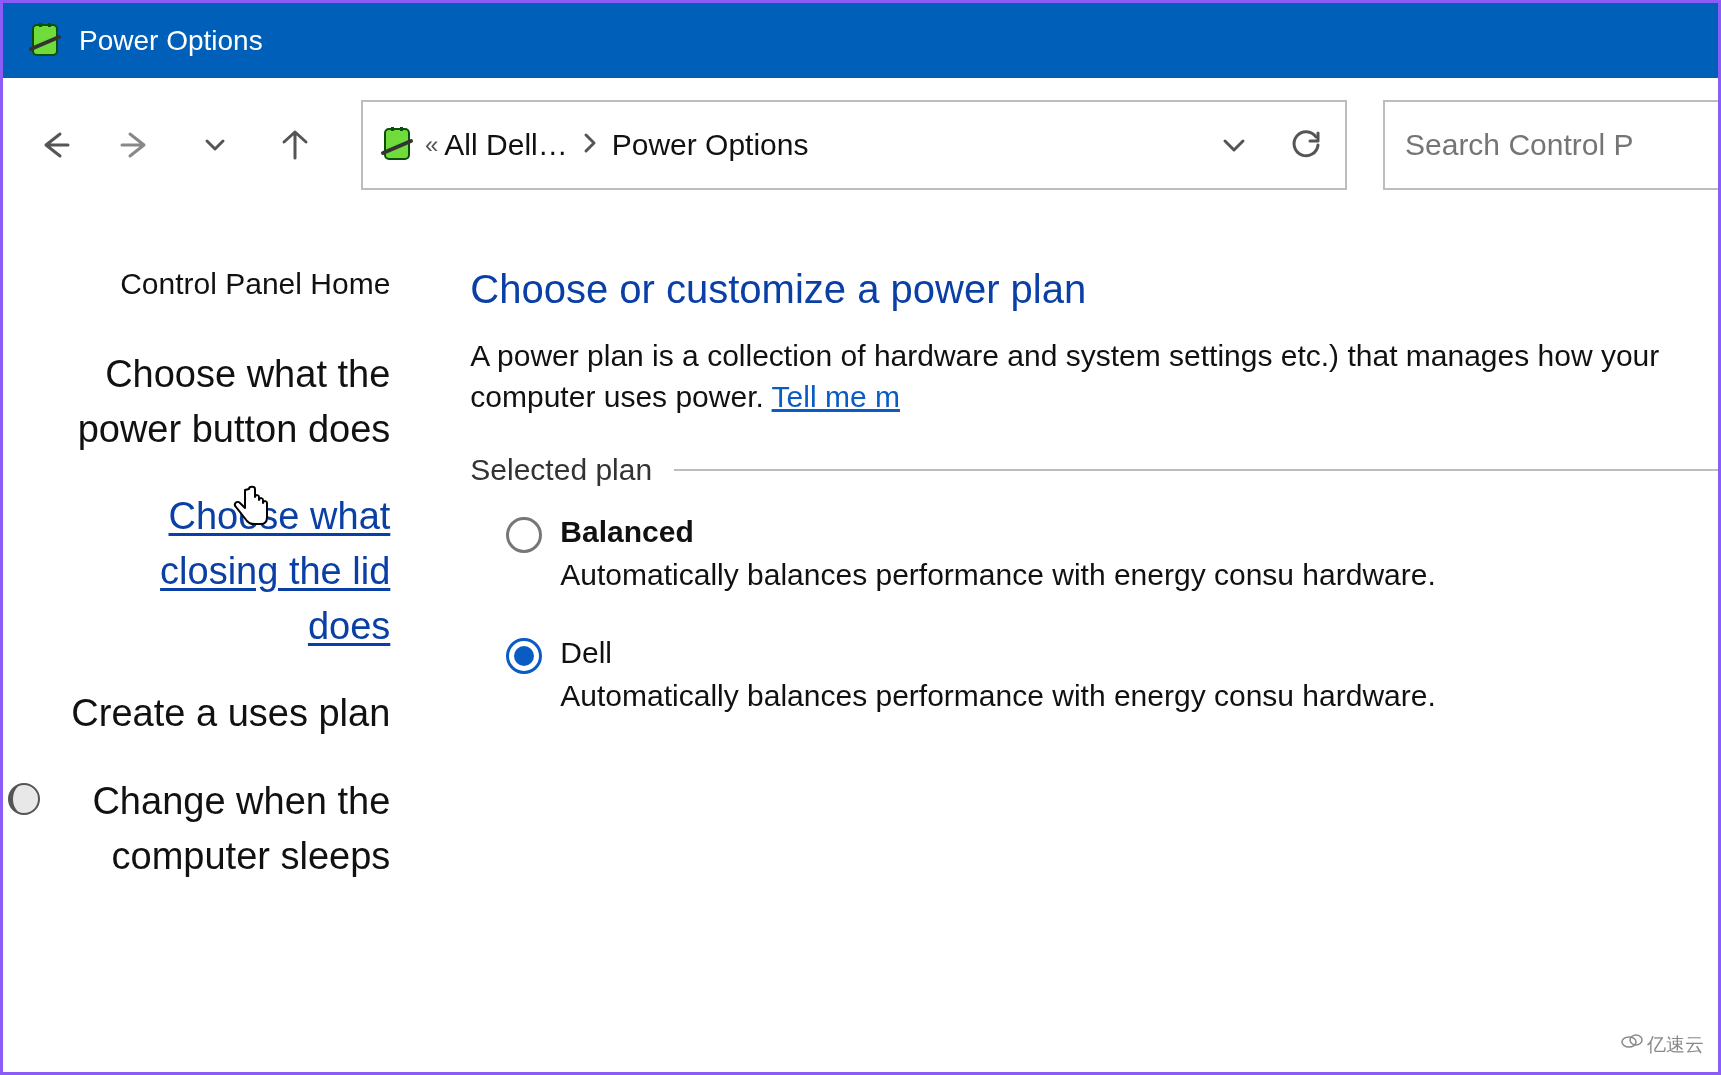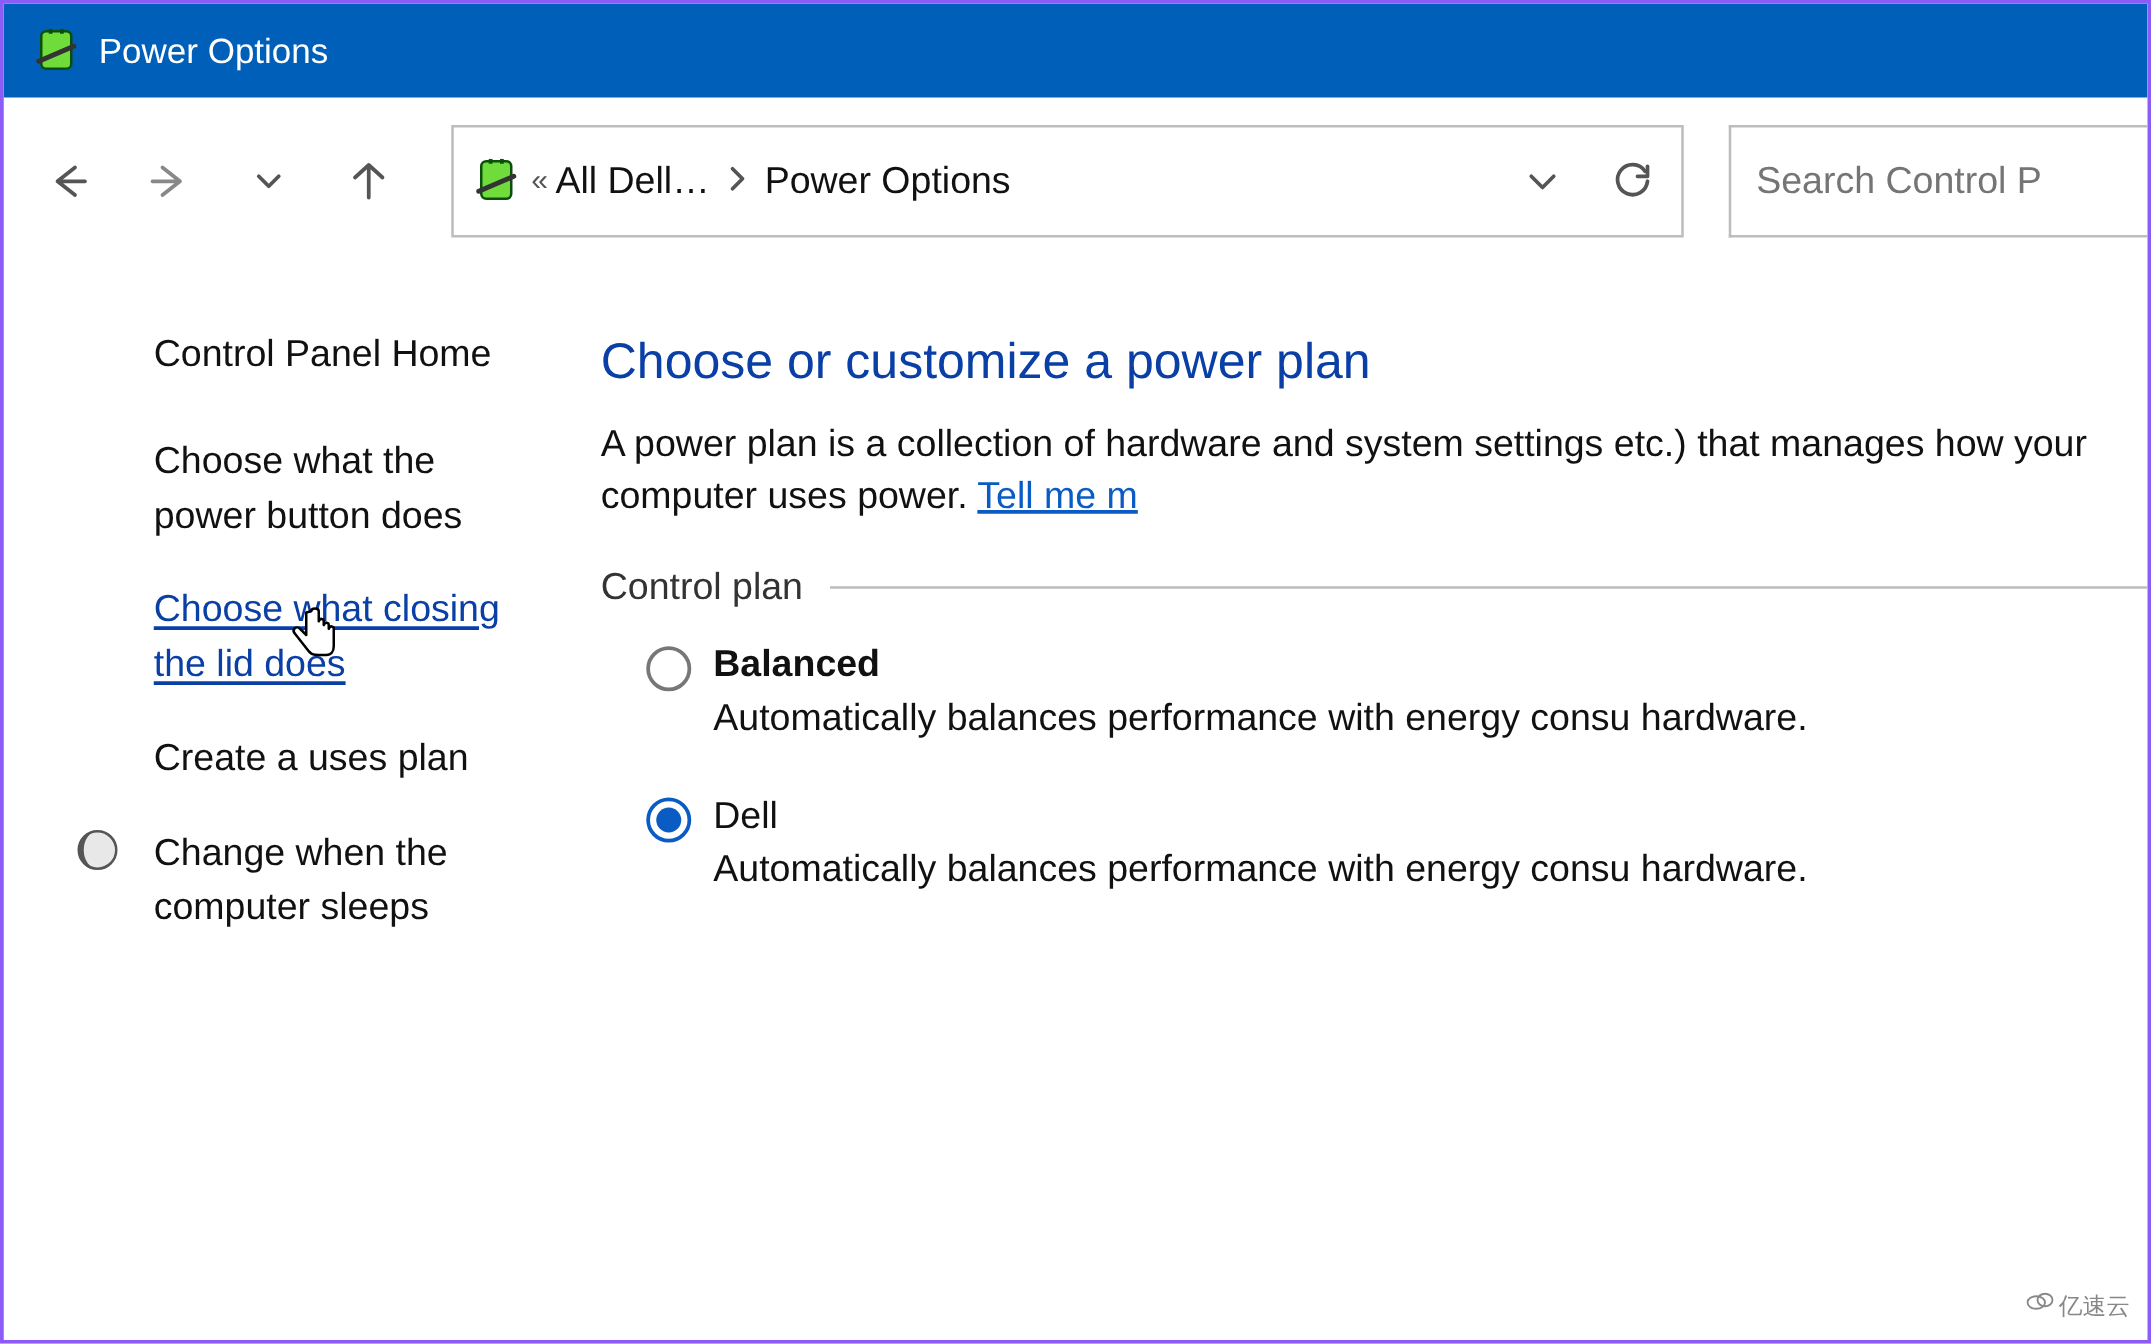--- a/index.html
+++ b/index.html
@@ -23,25 +23,25 @@
   .crumb { font-size:30px; color:#111; white-space:nowrap; }
   .sep { margin:0 14px; color:#555; }
   .addr-spacer { flex:1 1 auto; }
   .addr-ctrl { width:38px; display:flex; align-items:center; justify-content:center; }
 
   .search-bar { width:335px; height:90px; border:2px solid #bdbdbd; border-right:none; display:flex; align-items:center; padding:0 18px; }
   .search-bar input { border:none; outline:none; width:100%; font-size:30px; color:#666; background:transparent; }
 
   
   .content { display:flex; padding:55px 0 0 0; }
-  .sidebar { width:535px; padding:0 50px 0 120px; }
+  .sidebar { width:535px; padding:0 50px 0 66px;text-align:right; }
   .main    { flex:1 1 auto; padding:0 0 0 30px; }
 
   .side-home { font-size:30px; color:#111; margin-bottom:46px; }
-  .side-link { font-size:30px; color:#111; margin-bottom:32px; line-height:1.45; display:block; position:relative; }
+  .side-link { font-size:38px; color:#111; margin-bottom:32px; line-height:1.45; display:block; position:relative; }
   .side-link.active { color:#0a3fa5; text-decoration:underline; text-underline-offset:4px; }
   .side-link .moon { position:absolute; left:-62px; top:2px; }
 
   .cursor { position:absolute; left:228px; top:479px; }
 
   .main h1 { color:#0a3fa5; font-size:40px; font-weight:400; margin:0 0 24px 0; }
   .desc { font-size:30px; line-height:1.35; color:#111; margin:0 0 36px 0; }
   .desc a { color:#0a5cc4; text-decoration:underline; }
 
   .section-row { display:flex; align-items:center; margin-bottom:28px; }
@@ -154,21 +154,21 @@
       </a>
     </div>
 
     <div class="main">
       <h1>Choose or customize a power plan</h1>
       <p class="desc">
         <span>A power plan is a collection of hardware and system settings etc.) that manages how your computer uses power. </span><a href="#">Tell me m</a>
       </p>
 
       <div class="section-row">
-        <span class="section-label">Control plan</span>
+        <span class="section-label">Selected plan</span>
         <div class="section-rule"></div>
       </div>
 
       <div class="plan">
         <div class="radio"></div>
         <div class="plan-body">
           <div class="plan-name bold">Balanced</div>
           <div class="plan-desc">Automatically balances performance with energy consu hardware.</div>
         </div>
       </div>

